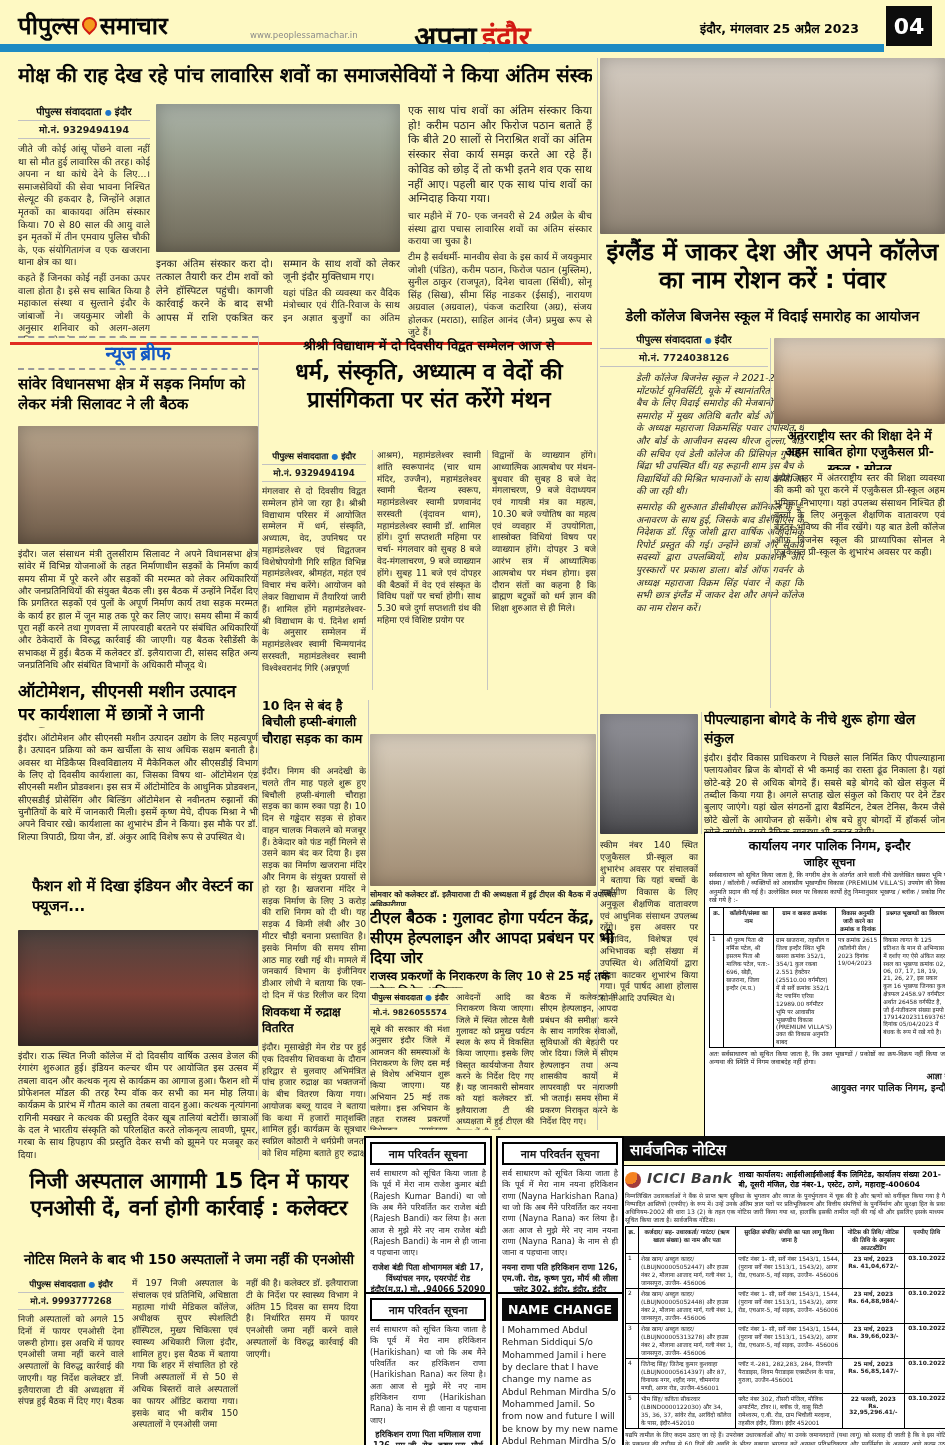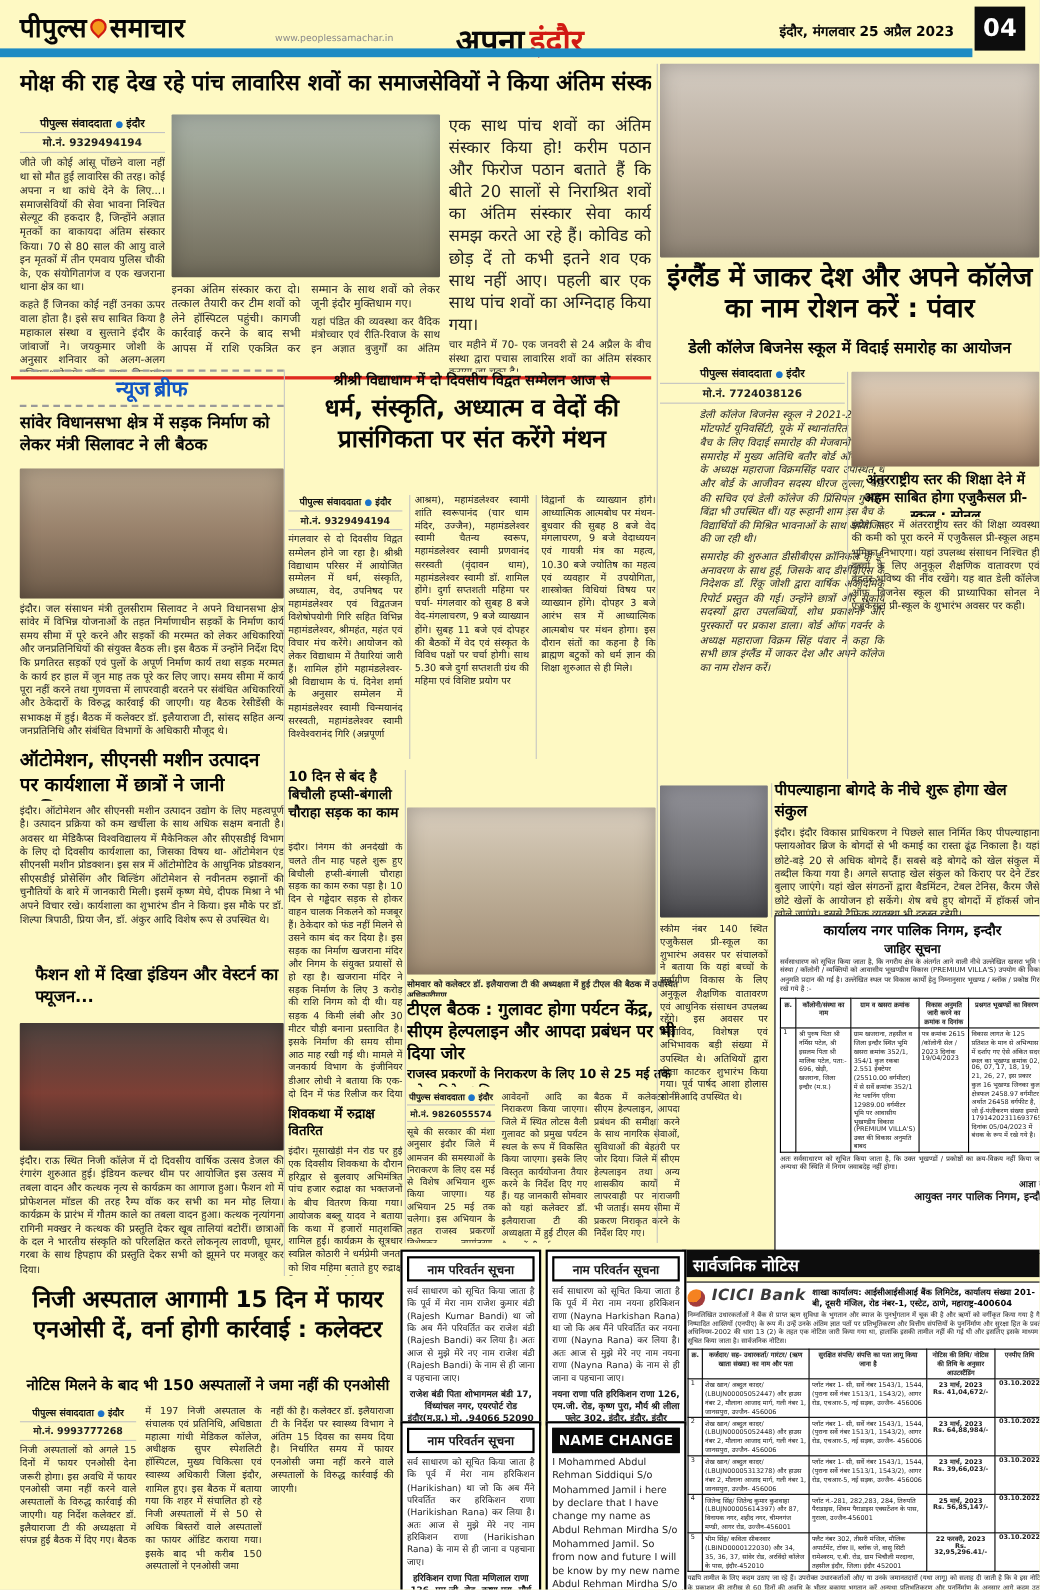--- a/index.html
+++ b/index.html
@@ -59,21 +59,21 @@
     <span style="width:11px;height:11px;border-radius:50% 50% 50% 0;background:#f59a1c;border:2px solid #d11a12;transform:rotate(-45deg);display:inline-block;"></span>
     <span class="hl" style="font-size:24px;">समाचार</span>
   </div>
   <div class="abs" style="left:250px;top:30px;font-size:8.5px;color:#8a8a8a;">www.peoplessamachar.in</div>
 
   <div class="abs" style="left:0;top:16px;width:945px;text-align:center;">
     <span class="hl" style="font-size:29px;color:#0a0a0a;">अपना</span>
     <span class="hl" style="font-size:29px;color:#d11a12;">इंदौर</span>
   </div>
 
-  <div class="abs hl" style="left:700px;top:20px;width:176px;text-align:center;font-size:12.5px;">इंदौर, मंगलवार 25 अप्रैल 2023</div>
+  <div class="abs hl" style="left:700px;top:20px;width:176px;text-align:left;font-size:12.5px;">इंदौर, मंगलवार 25 अप्रैल 2023</div>
   <div class="pagebox" style="left:886px;top:6px;width:46px;height:40px;font-size:22px;">04</div>
   <div class="bluebar" style="left:0;top:44px;width:884px;height:8px;"></div>
 
   <div class="abs hl nw" style="left:18px;top:60px;width:574px;height:38px;font-size:20px;line-height:1.5;">मोक्ष की राह देख रहे पांच लावारिस शवों का समाजसेवियों ने किया अंतिम संस्कार</div>
 
   <div class="abs ovh" style="left:18px;top:104px;width:132px;height:234px;">
     <div class="byline">
       <span>पीपुल्स संवाददाता</span> <span class="city">इंदौर</span>
     </div>
     <div class="phone">मो.नं. 9329494194</div>
@@ -82,21 +82,21 @@
   </div>
 
   <div class="ph ph-a" style="left:156px;top:104px;width:244px;height:148px;"></div>
 
   <div class="abs ovh" style="left:156px;top:257px;width:244px;height:81px;column-count:2;column-gap:10px;">
     <div class="j" style="font-size:10px;">इनका अंतिम संस्कार करा दो। तत्काल तैयारी कर टीम शवों को लेने हॉस्पिटल पहुंची। कागजी कार्रवाई करने के बाद सभी आपस में राशि एकत्रित कर सम्मान के साथ शवों को लेकर जूनी इंदौर मुक्तिधाम गए।</div>
     <div class="j" style="font-size:9.4px;margin-top:3px;">यहां पंडित की व्यवस्था कर वैदिक मंत्रोच्चार एवं रीति-रिवाज के साथ इन अज्ञात बुजुर्गों का अंतिम संस्कार किया। कोविड के बाद यह पहला अवसर था, जब</div>
   </div>
 
   <div class="abs ovh" style="left:408px;top:104px;width:184px;height:234px;">
-    <div class="j" style="font-size:15px;">एक साथ पांच शवों का अंतिम संस्कार किया हो! करीम पठान और फिरोज पठान बताते हैं कि बीते 20 सालों से निराश्रित शवों का अंतिम संस्कार सेवा कार्य समझ करते आ रहे हैं। कोविड को छोड़ दें तो कभी इतने शव एक साथ नहीं आए। पहली बार एक साथ पांच शवों का अग्निदाह किया गया।</div>
+    <div class="j" style="font-size:11px;">एक साथ पांच शवों का अंतिम संस्कार किया हो! करीम पठान और फिरोज पठान बताते हैं कि बीते 20 सालों से निराश्रित शवों का अंतिम संस्कार सेवा कार्य समझ करते आ रहे हैं। कोविड को छोड़ दें तो कभी इतने शव एक साथ नहीं आए। पहली बार एक साथ पांच शवों का अग्निदाह किया गया।</div>
     <div class="j" style="font-size:9.4px;margin-top:3px;">चार महीने में 70- एक जनवरी से 24 अप्रैल के बीच संस्था द्वारा पचास लावारिस शवों का अंतिम संस्कार कराया जा चुका है।</div>
     <div class="j" style="font-size:9.4px;margin-top:3px;">टीम है सर्वधर्मी- मानवीय सेवा के इस कार्य में जयकुमार जोशी (पंडित), करीम पठान, फिरोज पठान (मुस्लिम), सुनील ठाकुर (राजपूत), दिनेश चावला (सिंधी), सोनू सिंह (सिख), सीमा सिंह नाडकर (ईसाई), नारायण अग्रवाल (अग्रवाल), पंकज कटारिया (अग्र), संजय होलकर (मराठा), साहिल आनंद (जैन) प्रमुख रूप से जुटे हैं।</div>
   </div>
 
   <div class="redrule" style="left:10px;top:342px;width:582px;"></div>
 
   <div class="ph ph-b" style="left:600px;top:58px;width:345px;height:176px;"></div>
   <div class="abs hl ctr ovh" style="left:600px;top:238px;width:345px;height:64px;font-size:24px;line-height:1.18;">इंग्लैंड में जाकर देश और अपने कॉलेज का नाम रोशन करें : पंवार</div>
   <div class="abs hl ctr ovh" style="left:600px;top:306px;width:345px;height:20px;font-size:14px;">डेली कॉलेज बिजनेस स्कूल में विदाई समारोह का आयोजन</div>
 

